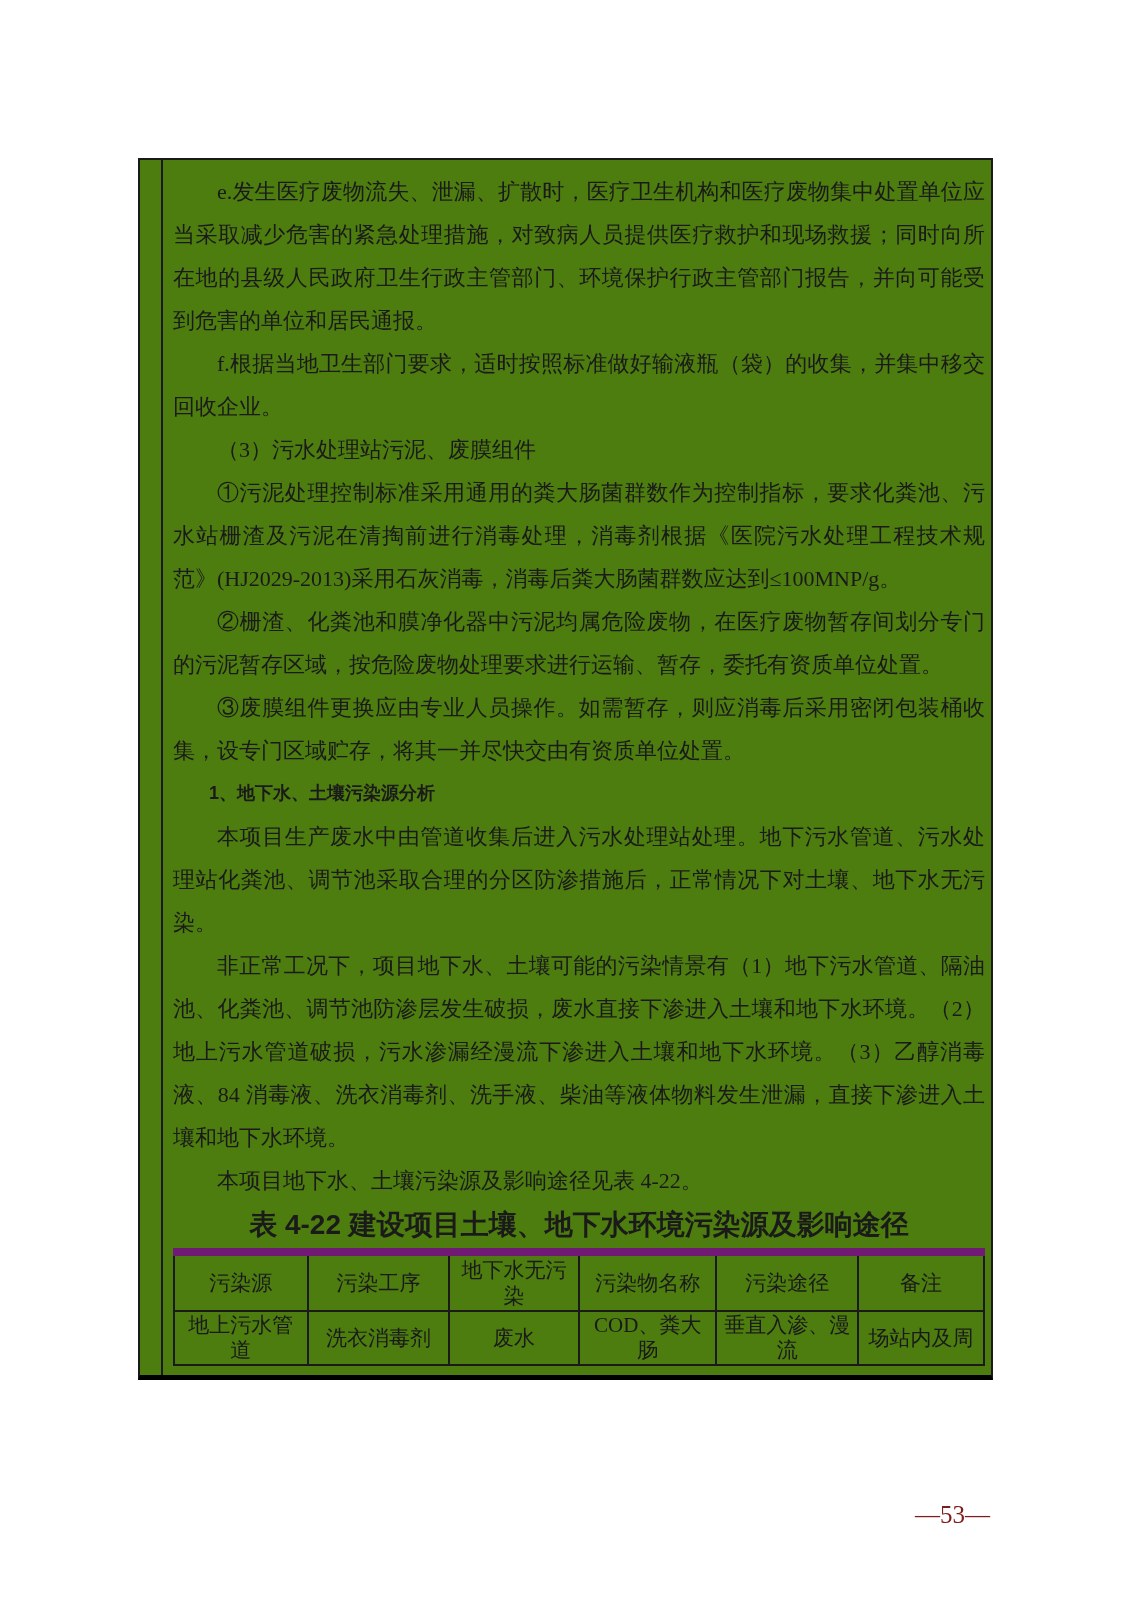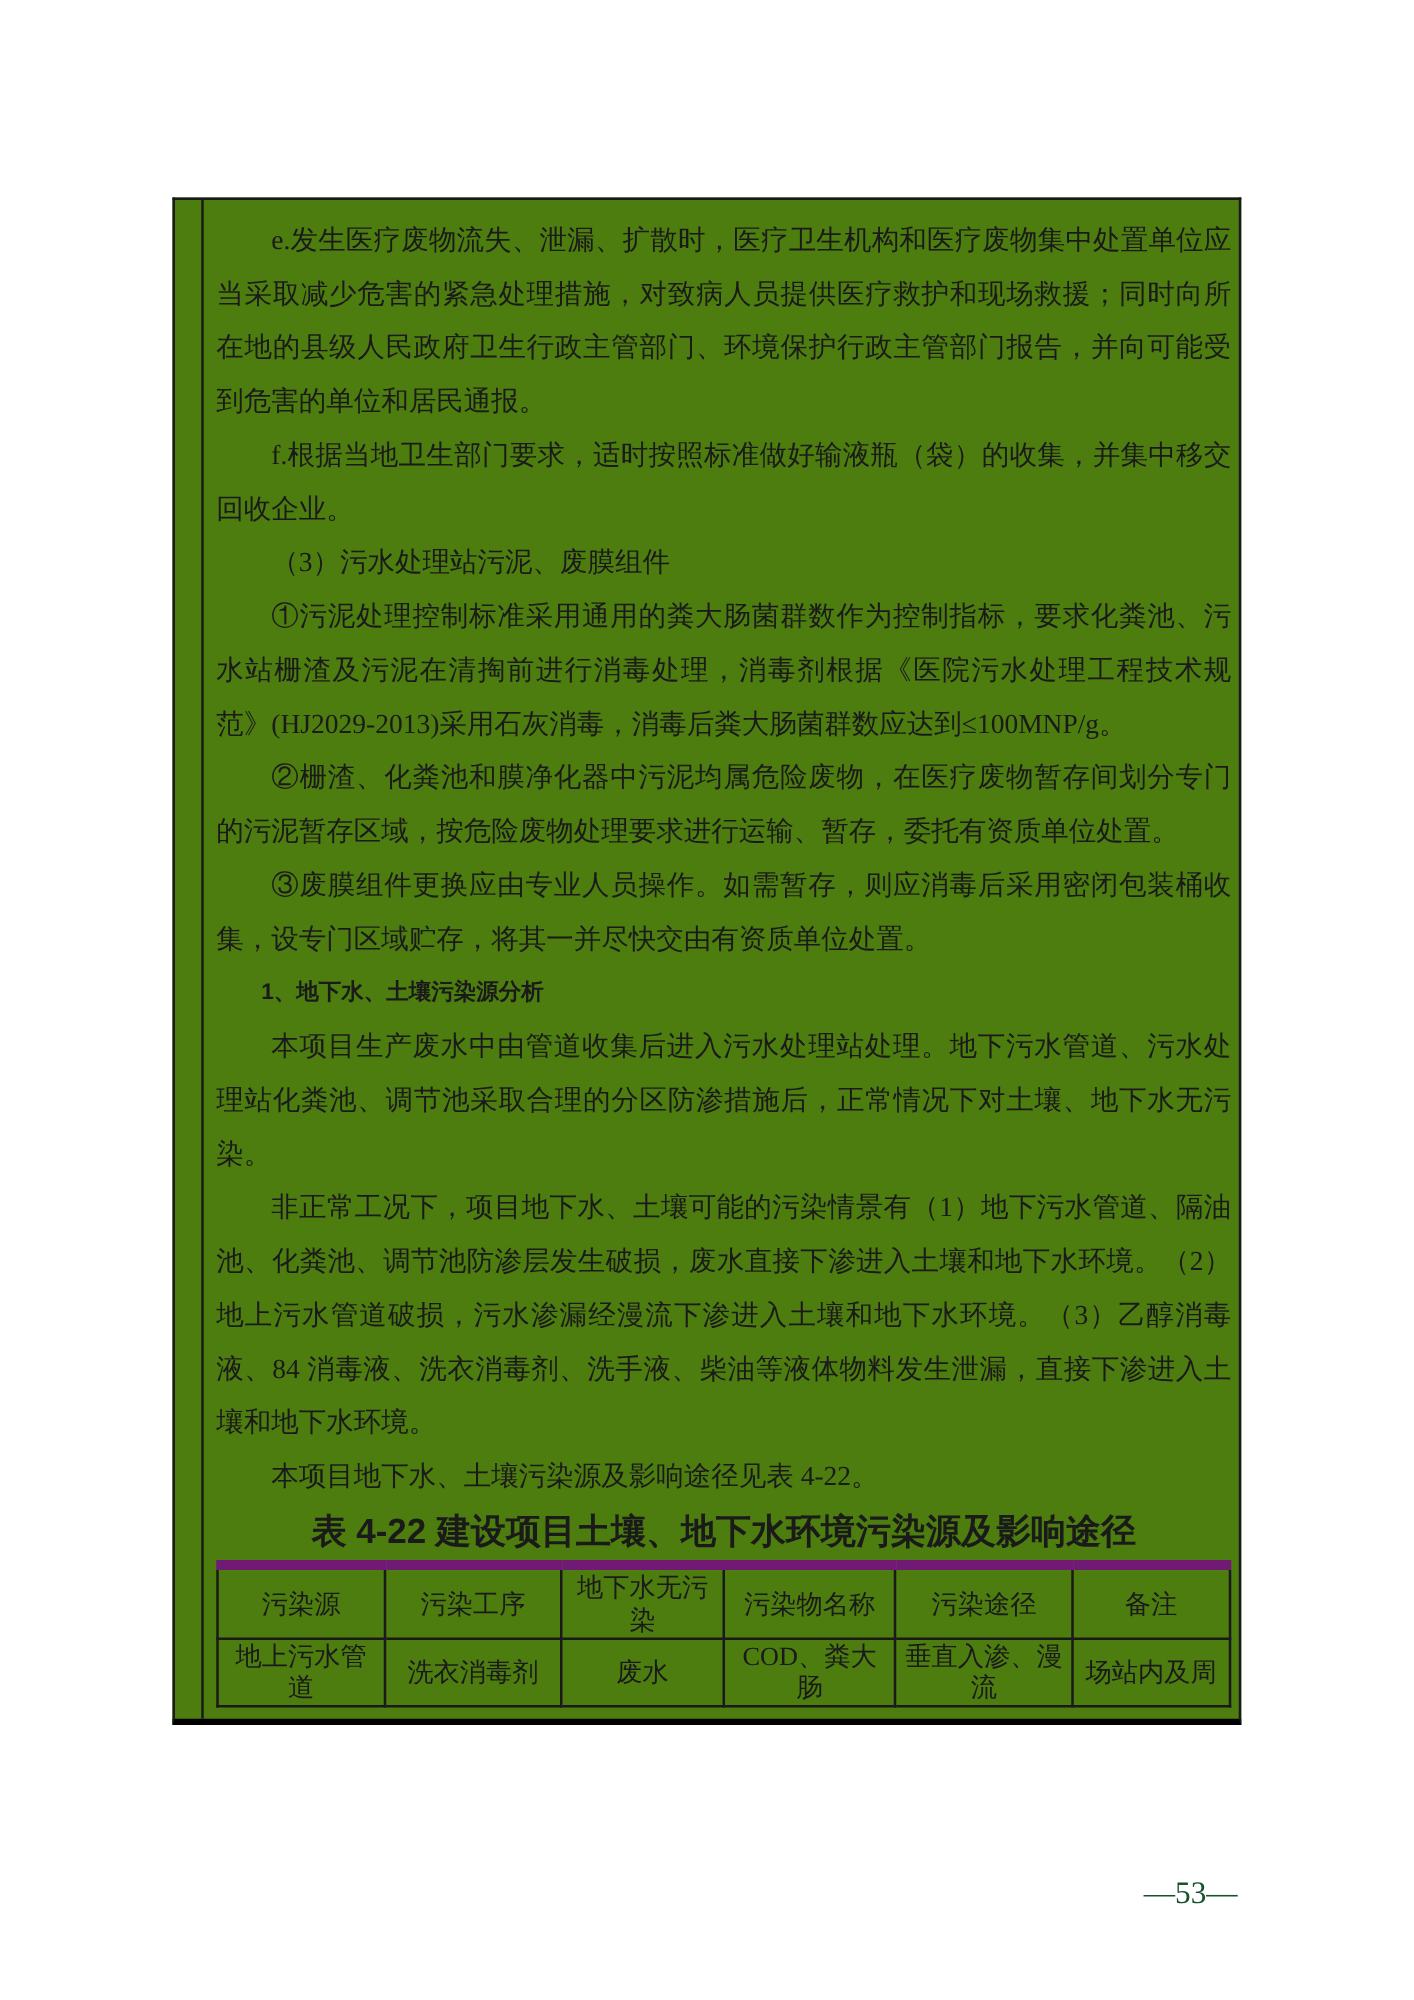--- a/index.html
+++ b/index.html
@@ -82,21 +82,21 @@
     line-height:25px;
   }
   .col1{width:16.5%;} .col2{width:17.5%;} .col3{width:16%;}
   .col4{width:17%;margin-top:12px;}   .col5{width:17.5%;} .col6{width:15.5%;}
   .page-number{
     position:absolute;
     top:1500px;
     right:141px;
     font-size:25px;
     line-height:30px;
-    color:#14532d;
+    color:#7f1d1d;
   }
 </style>
 </head>
 <body>
 
 <div>
 
   <div class="form-box">
     <div class="inner-rule"></div>
 

